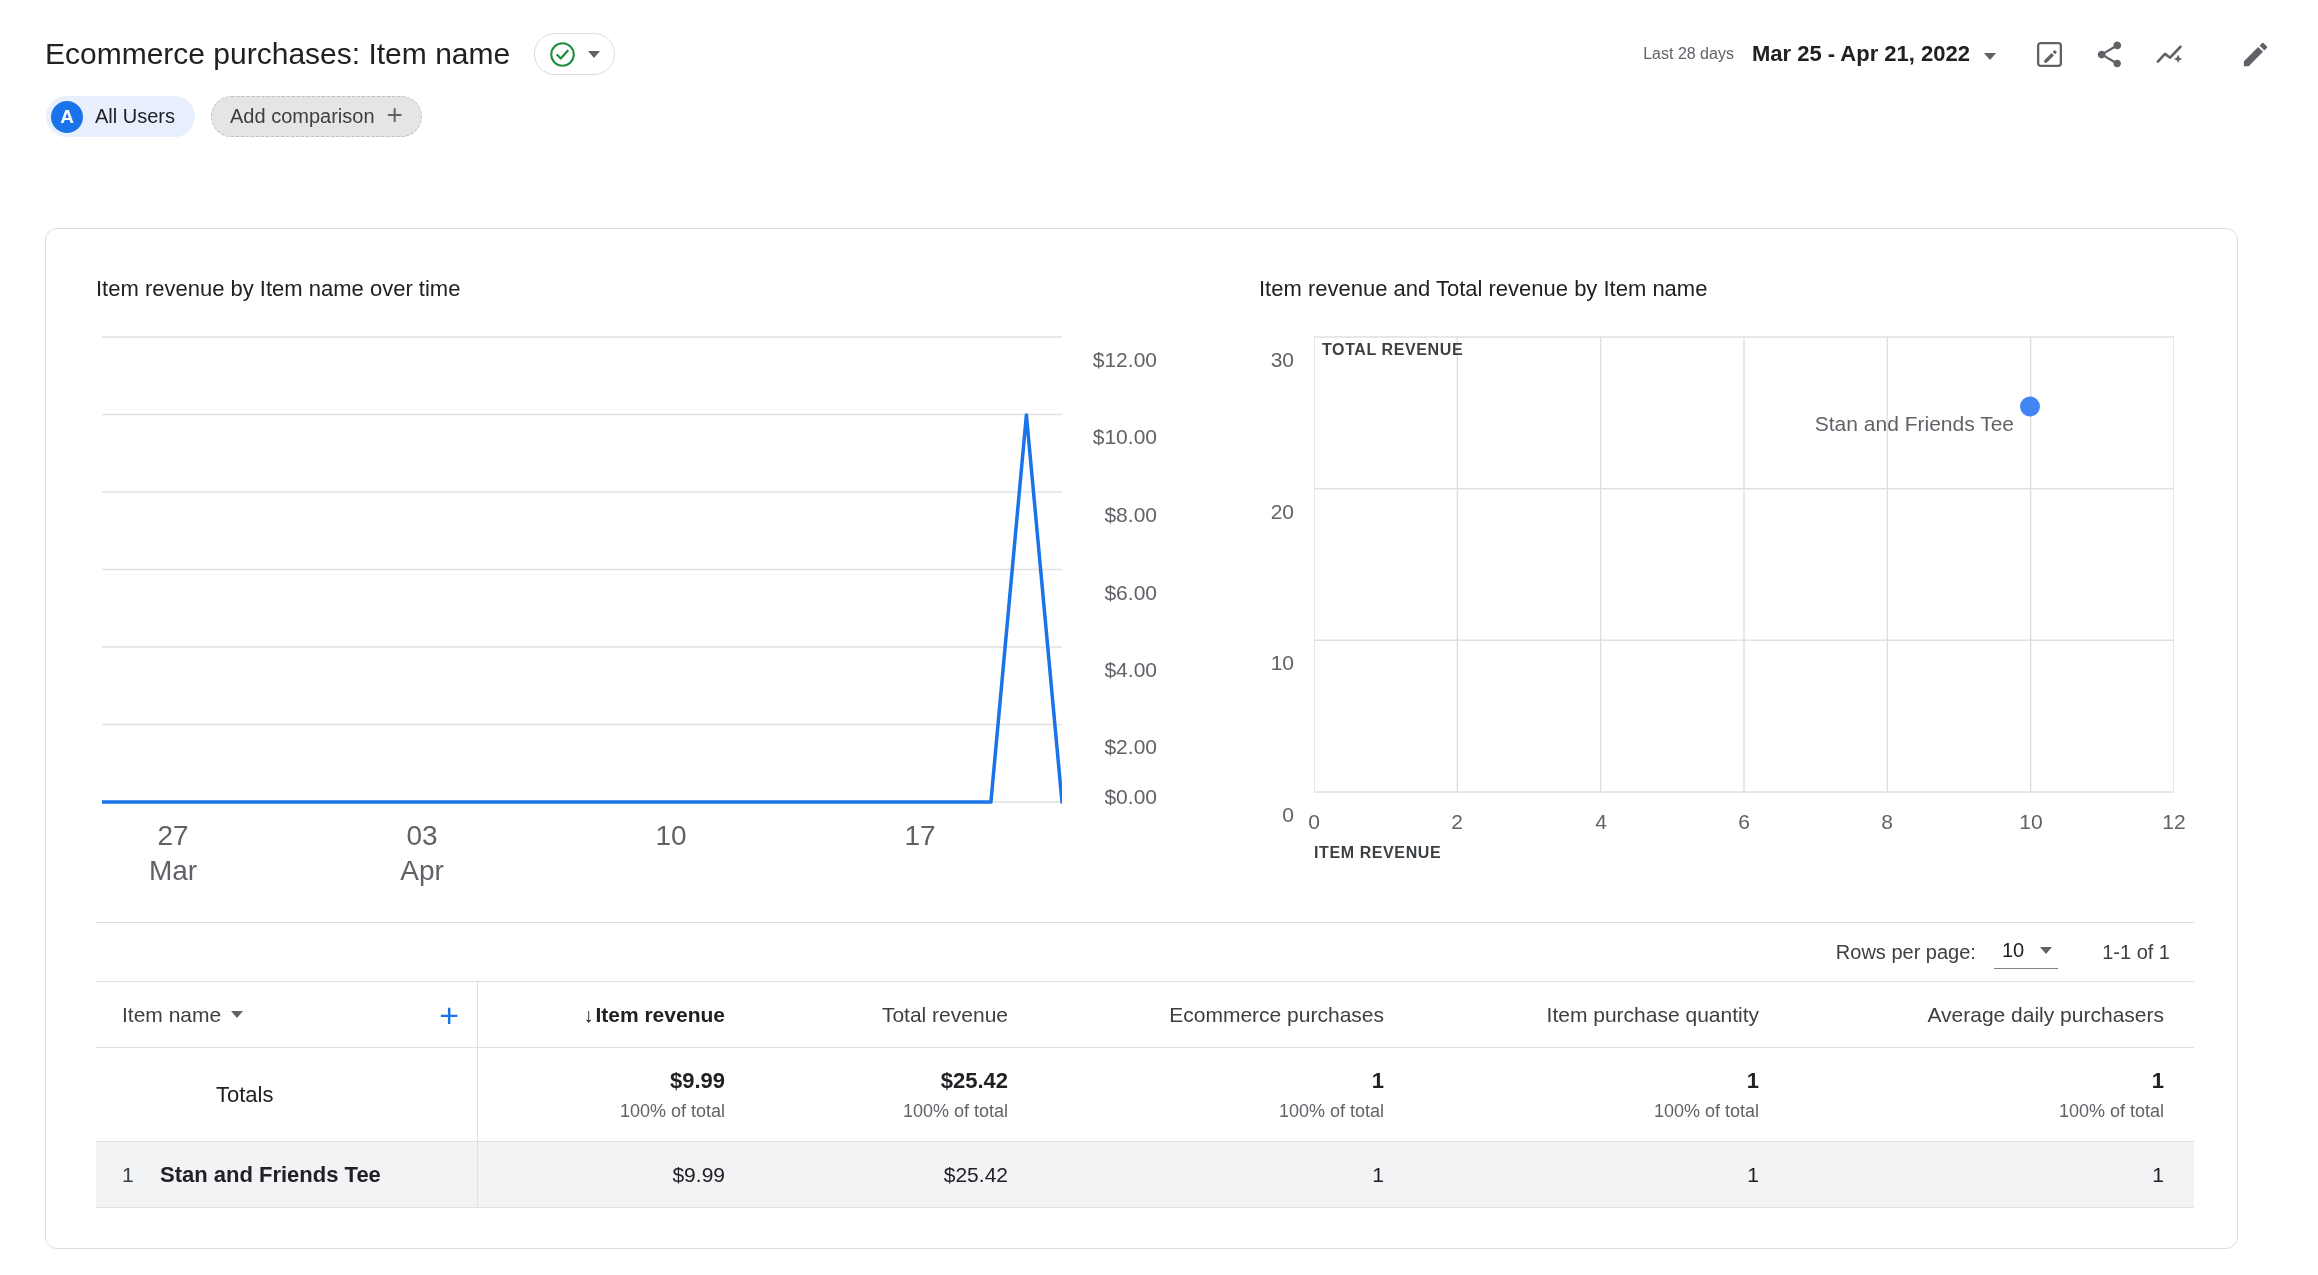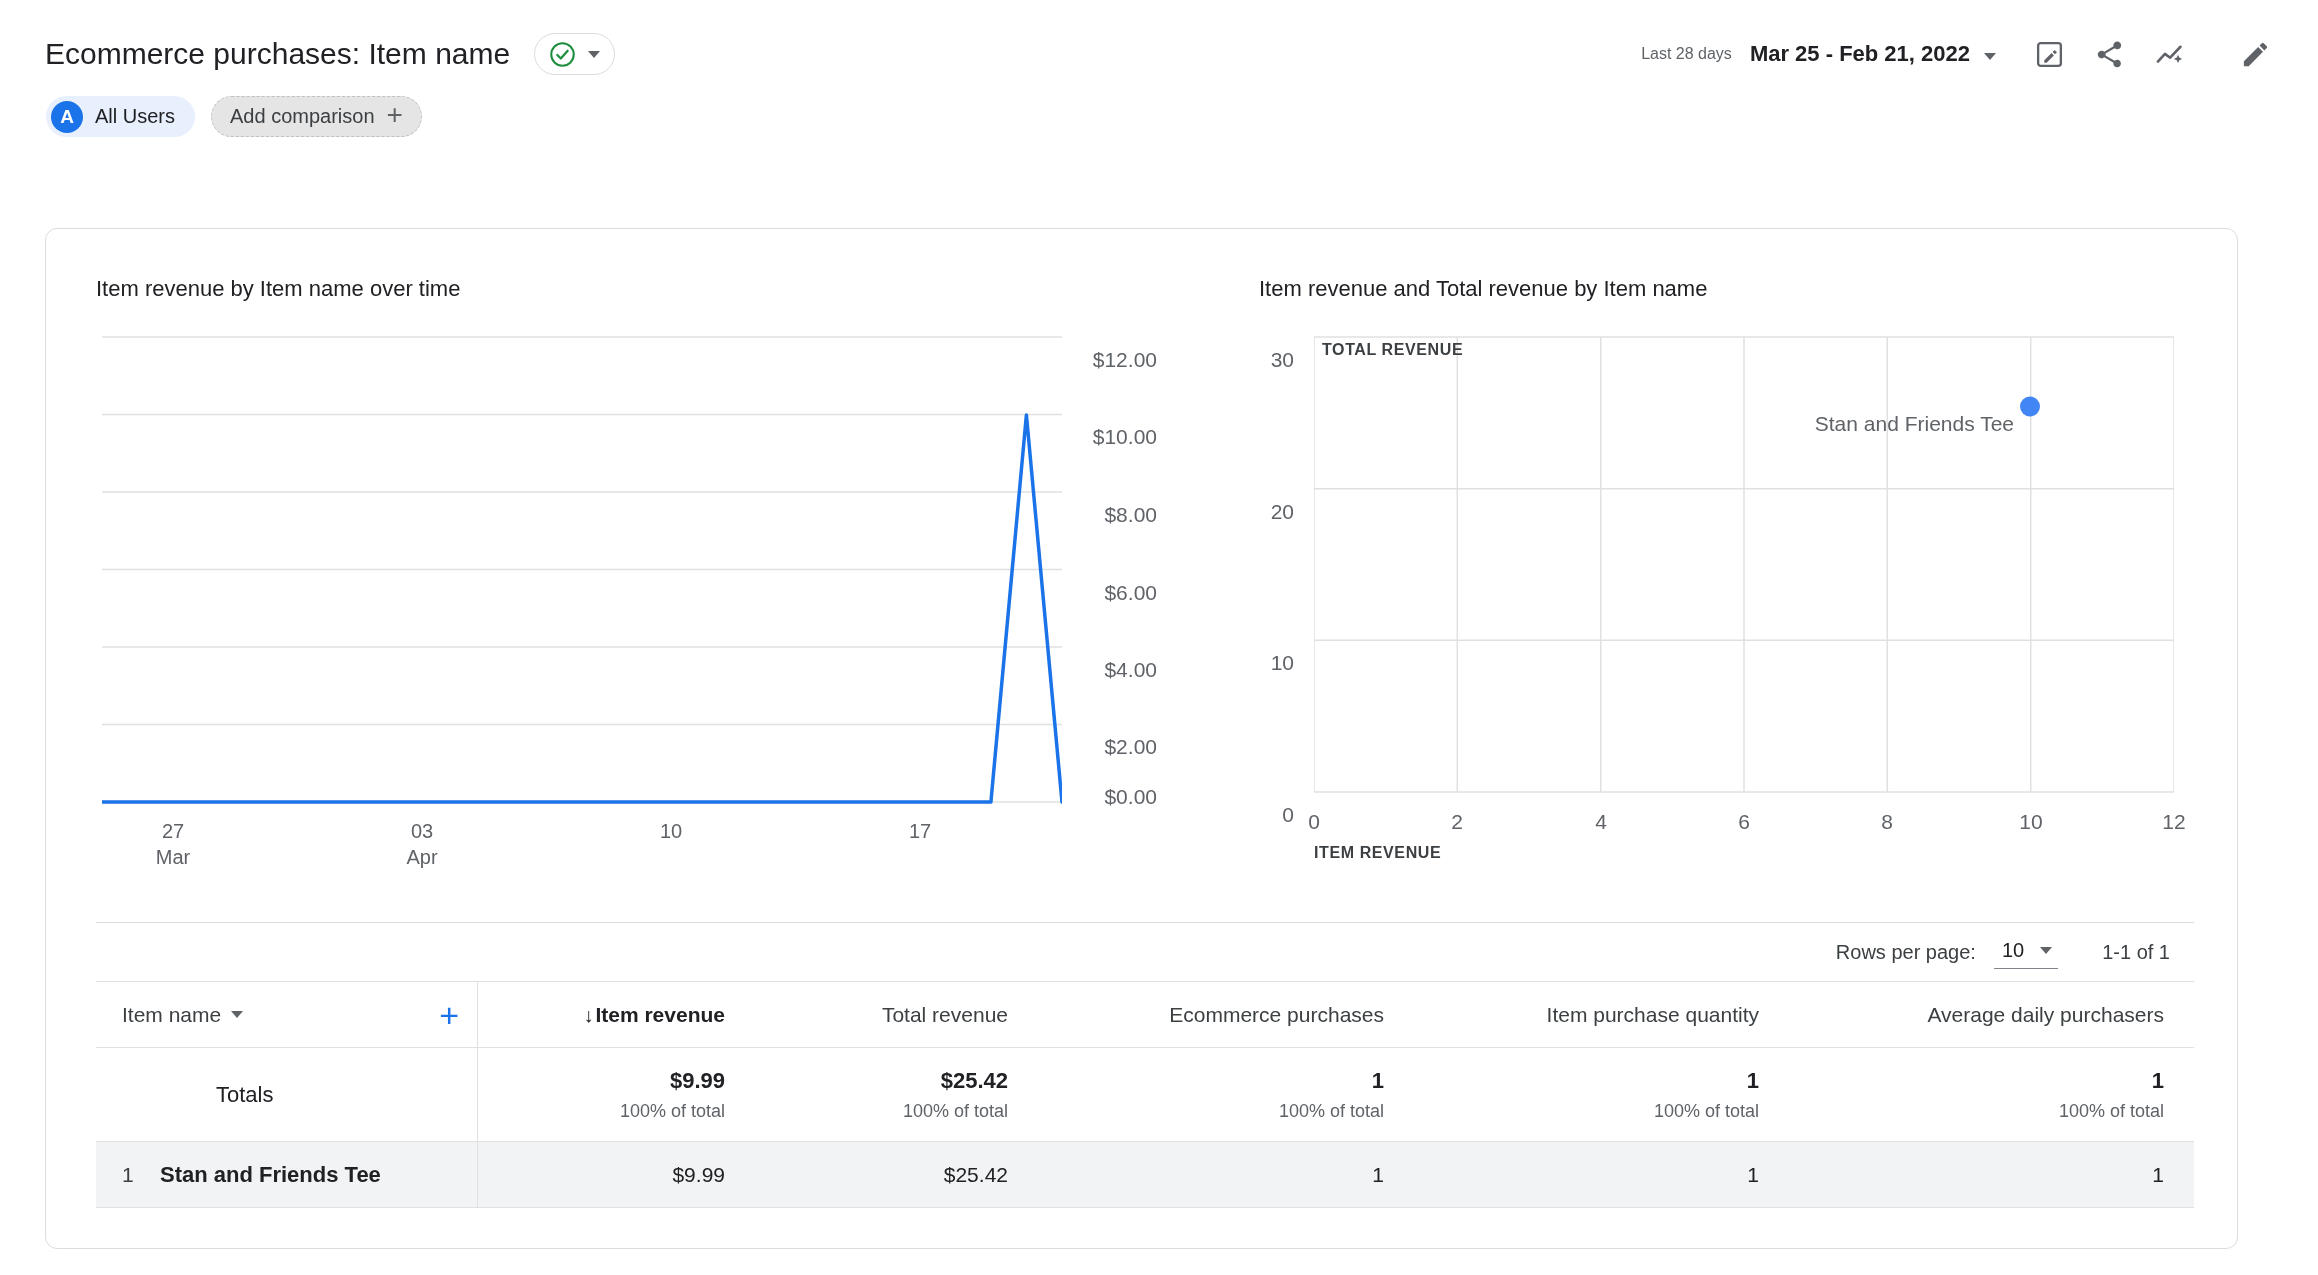--- a/index.html
+++ b/index.html
@@ -39,21 +39,21 @@
 
   
   .card { position:absolute; left:45px; top:228px; width:2193px; height:1021px;
     border:1px solid #dadce0; border-radius:12px; background:#fff; }
   .chart-title { position:absolute; font-size:22px; color:#202124; white-space:nowrap; }
   #line-title { left:50px; top:47px; }
   #scatter-title { left:1213px; top:47px; }
 
   .line-plot { position:absolute; left:56px; top:103px; }
   .ly { position:absolute; left:951px; width:160px; text-align:right; font-size:21px; color:#5f6368; height:22px; }
-  .lx { position:absolute; width:100px; text-align:center; top:591px; font-size:20px; color:#5f6368; }
+  .lx { position:absolute; width:100px; text-align:center; top:591px; font-size:28px; color:#5f6368; }
   .lx .month { display:block; margin-top:3px; }
 
   .scatter-wrap { position:absolute; left:1268px; top:103px; width:860px; height:500px; }
   .sy { position:absolute; left:1186px; width:62px; text-align:right; font-size:21px; color:#5f6368; height:22px; }
   .sx { position:absolute; width:80px; text-align:center; top:581px; font-size:21px; color:#5f6368; }
   .axis-title { position:absolute; font-size:16px; font-weight:700; letter-spacing:0.6px; color:#3c4043; white-space:nowrap; }
   #total-revenue-label { left:1276px; top:112px; }
   #item-revenue-label { left:1268px; top:615px; }
   .scatter-point-label { position:absolute; font-size:21px; color:#5f6368; white-space:nowrap; }
 
@@ -109,21 +109,21 @@
     <svg viewBox="0 0 24 24" width="27" height="27">
       <circle cx="12" cy="12" r="10" fill="none" stroke="#1e8e3e" stroke-width="1.8"></circle>
       <path d="M7.4 12.4l3.1 3.1 6.1-6.8" fill="none" stroke="#1e8e3e" stroke-width="2" stroke-linecap="round" stroke-linejoin="round"></path>
     </svg>
     <div class="caret small"></div>
   </div>
 
   <div class="header-spacer"></div>
 
   <div class="date-preset">Last 28 days</div>
-  <div class="date-range">Mar 25 - Feb 21, 2022</div>
+  <div class="date-range">Mar 25 - Apr 21, 2022</div>
   <div class="caret small date-caret"></div>
 
   <div class="toolbar">
     <div class="icon-btn">
       <svg viewBox="0 0 24 24">
         <rect x="3.2" y="3.2" width="17.6" height="17.6" rx="2" fill="none" stroke="#5f6368" stroke-width="1.8"></rect>
         <path d="M8 16.5l5.6-5.6 1.8 1.8-5.6 5.6H8v-1.8z" fill="#5f6368"></path>
         <path d="M14.4 10.1l1.6-1.6 1.8 1.8-1.6 1.6z" fill="#5f6368"></path>
       </svg>
     </div>

